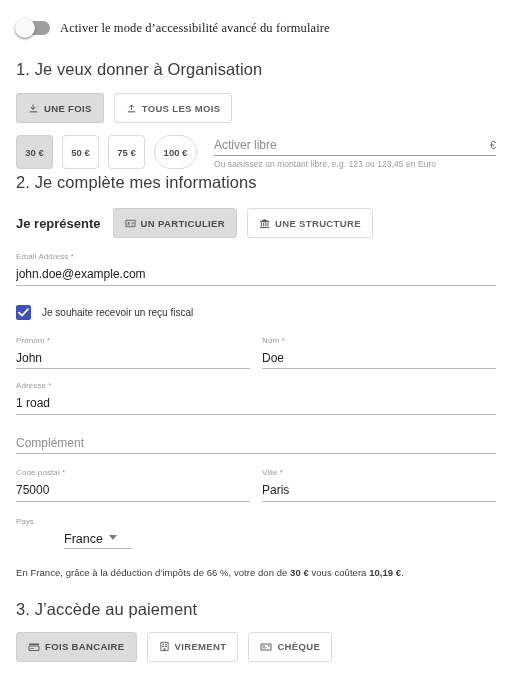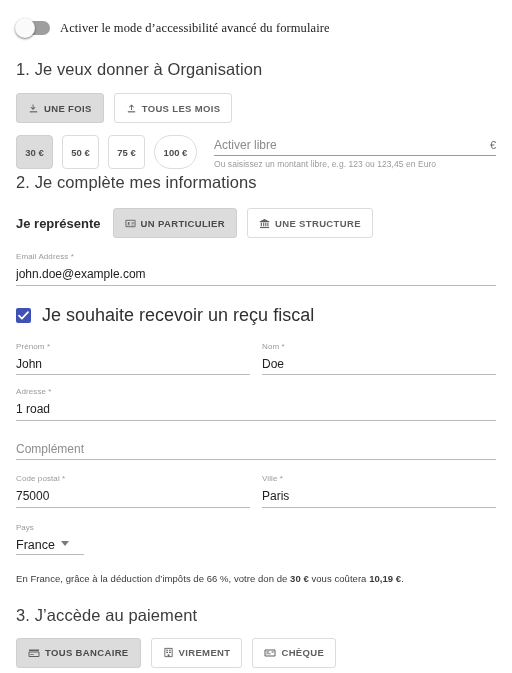--- a/index.html
+++ b/index.html
@@ -106,29 +106,29 @@
   .f-comp { margin-top: 18px; }
   .f-cp { margin-top: 14px; }
 
   
   .cb-row { display: flex; align-items: center; gap: 11px; margin-top: 19px; }
   .cb {
     width: 15px; height: 15px; border-radius: 2px;
     background: #3f51b5; position: relative; flex: none; cursor: pointer;
   }
   .cb svg { position: absolute; left: 2px; top: 3px; }
-  .cb-label { font-size: 18px; color: #303030; }
+  .cb-label { font-size: 10px; color: #303030; }
 
   
   .sel-field { margin-top: 15px; position: relative; padding-top: 12px; width: 110px; text-decoration: underline; }
   .sel-field .flabel { position: absolute; top: 0; left: 0; font-size: 8px; color: #9a9a9a; }
   .sel-inner {
     display: inline-flex; align-items: center; gap: 6px;
     border-bottom: 1px solid #b9b9b9; padding-bottom: 2px;
-    min-width: 68px; cursor: pointer;
+    min-width: 68px; cursor: pointer; margin-left: 48px;
   }
   .sel-inner .sval { font-size: 12.5px; color: #212121; }
   .caret {
     width: 0; height: 0; border-left: 4px solid transparent;
     border-right: 4px solid transparent; border-top: 5px solid #7a7a7a;
     margin-bottom: 2px;
   }
 
   
   .tax-note { margin-top: 18px; font-size: 9.5px; color: #3a3a3a; letter-spacing: .05px; }
@@ -273,21 +273,21 @@
 
   <div class="btn-row pay-row">
     <button class="choice sel">
       <span class="ic">
         <svg width="12" height="12" viewBox="0 0 24 24" fill="#5f5f5f">
           <path d="M2 5h20v3H2z"></path>
           <path d="M2 10h20v9H2z" fill="none" stroke="#5f5f5f" stroke-width="2"></path>
           <path d="M4.5 14.5h7V16h-7z"></path>
         </svg>
       </span>
-      <span>TOUS BANCAIRE</span>
+      <span>FOIS BANCAIRE</span>
     </button>
     <button class="choice">
       <span class="ic">
         <svg width="11" height="11" viewBox="0 0 24 24" fill="#5f5f5f">
           <path d="M4 3h16v18H4z" fill="none" stroke="#5f5f5f" stroke-width="2"></path>
           <path d="M7 6h4v2.4H7zM13 6h4v2.4h-4zM7 10.5h4v2.4H7zM13 10.5h4v2.4h-4z"></path>
           <path d="M10 16h4v5h-4z"></path>
         </svg>
       </span>
       <span>VIREMENT</span>

